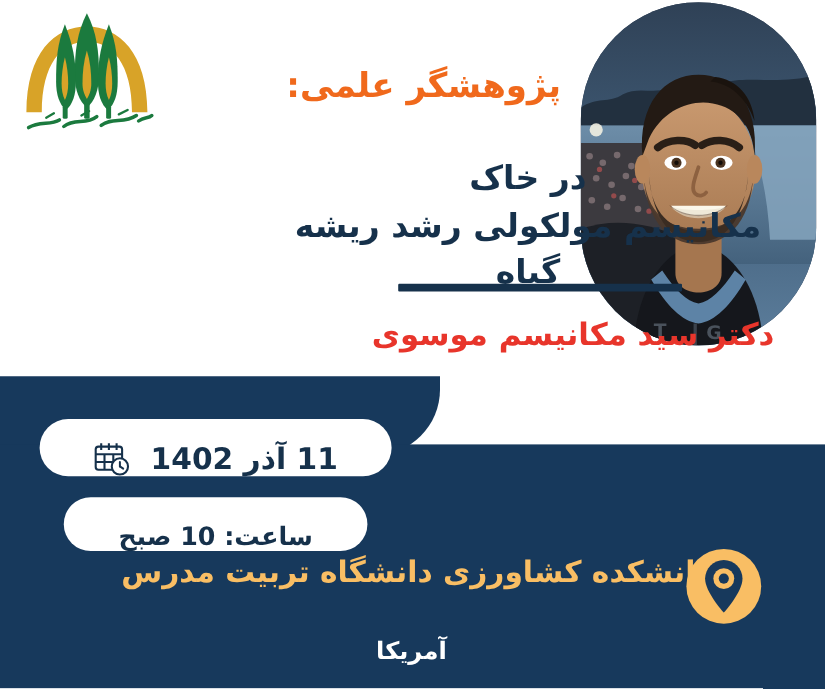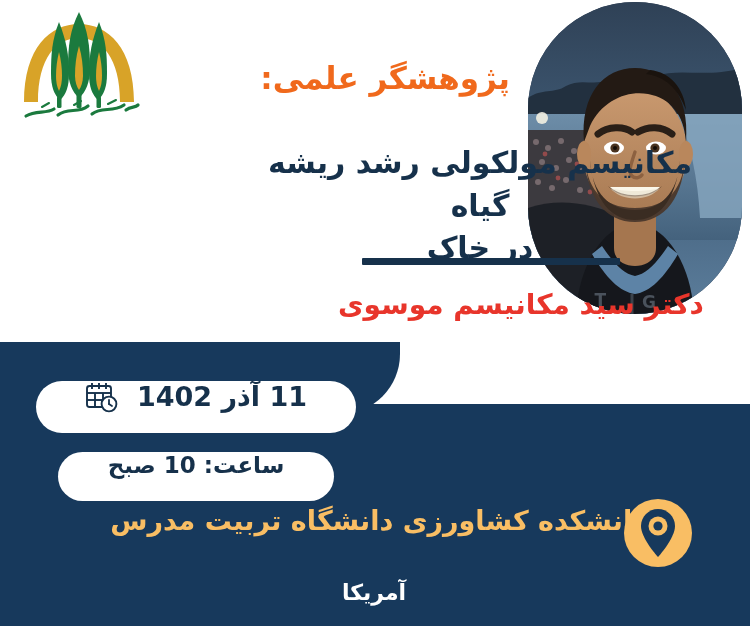--- a/index.html
+++ b/index.html
@@ -103,21 +103,21 @@
     height: 222px;
     background: #17395C;
   }
 
   
   .pill {
     position: absolute;
     background: #ffffff;
     border-radius: 40px;
     display: flex;
-    align-items: flex-start;
+    align-items: flex-end;
     justify-content: center;
     color: #16314B;
     font-weight: 700;
   }
   .pill-date {
     left: 36px;
     top: 381px;
     width: 320px;
     height: 52px;
     font-size: 27px;
@@ -298,22 +298,22 @@
 
       <path d="M104 292 L104 312" stroke="#3b424b" stroke-width="3"></path>
       <text x="78" y="304" font-family="DejaVu Sans, sans-serif" font-size="17" fill="#4a525c" font-weight="700">T</text>
       <text x="128" y="306" font-family="DejaVu Sans, sans-serif" font-size="17" fill="#4a525c" font-weight="700">G</text>
     </svg>
   </div>
 
   <div class="kicker">پژوهشگر علمی:</div>
 
   <div class="title">
+    <div>در خاک</div>
     <div>مکانیسم مولکولی رشد ریشه گیاه</div>
-    <div>در خاک</div>
   </div>
 
   <div class="rule"></div>
 
   <div class="speaker">دکتر سید مکانیسم موسوی</div>
 
   <div class="navy-upper"></div>
   <div class="navy-main"></div>
 
   <div class="pill pill-date">

